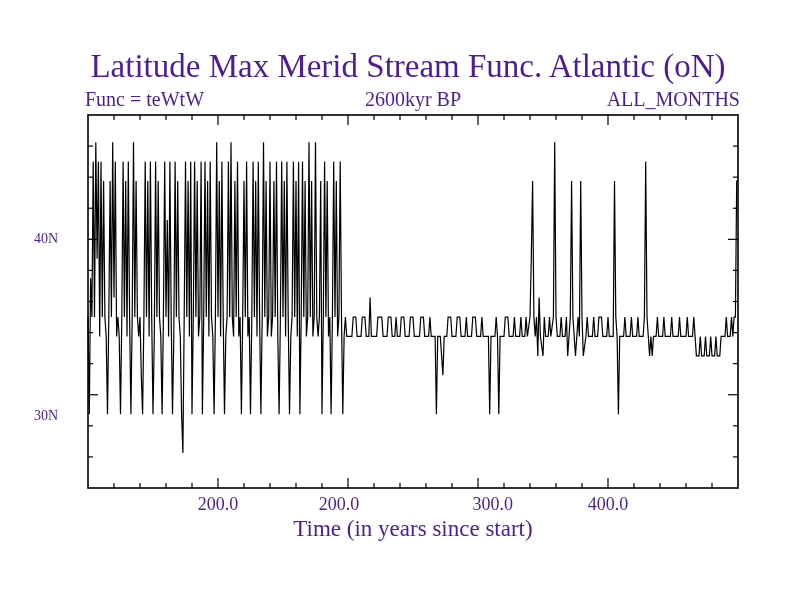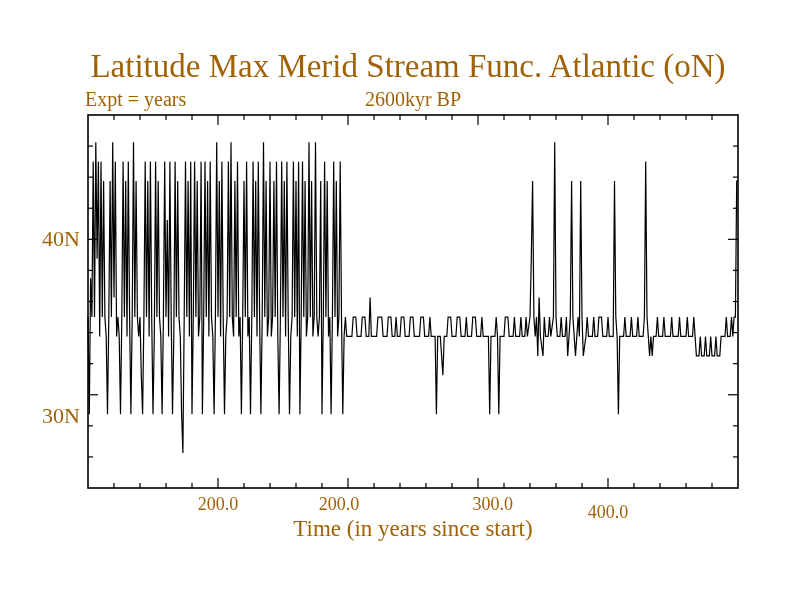--- a/index.html
+++ b/index.html
@@ -1,35 +1,36 @@
 <!DOCTYPE html>
 <html><head>
 <meta charset="utf-8">
 <style>
   html,body{margin:0;padding:0;background:#ffffff;}
   .page{position:relative;width:800px;height:600px;background:#ffffff;overflow:hidden;
-        font-family:"Liberation Serif",serif;color:#a16207;}
+        font-family:"Liberation Serif",serif;color:#4c1d95;}
   .chart-title{position:absolute;top:48px;left:8px;width:800px;text-align:center;
         font-size:33px;letter-spacing:0px;white-space:nowrap;}
   .sub{position:absolute;top:88px;font-size:20px;white-space:nowrap;}
   .sub-left{left:85px;}
   .sub-center{left:0;width:826px;text-align:center;}
   .sub-right{left:0;width:740px;text-align:right;}
   #plot{position:absolute;left:0;top:0;}
   .xtick{position:absolute;width:70px;text-align:center;font-size:18px;top:494px;}
-  .ytick{position:absolute;width:46px;text-align:right;font-size:22px;height:20px;line-height:20px;}
+  .ytick{position:absolute;width:46px;font-size:14px;height:20px;line-height:20px;}
   .xlabel{position:absolute;top:516px;left:13px;width:800px;text-align:center;font-size:23px;}
 </style>
 </head>
 <body>
 
 <div class="page">
   <div class="chart-title">Latitude Max Merid Stream Func. Atlantic (oN)</div>
-  <div class="sub sub-left">Expt = years</div>
+  <div class="sub sub-left">Func = teWtW</div>
   <div class="sub sub-center">2600kyr BP</div>
+  <div class="sub sub-right">ALL_MONTHS</div>
 
   <svg id="plot" width="800" height="600" viewBox="0 0 800 600" xmlns="http://www.w3.org/2000/svg">
       <rect x="88" y="115" width="650" height="373" fill="none" stroke="#000000" stroke-width="1.6"></rect>
       <line x1="114" y1="488" x2="114" y2="483" stroke="#000000" stroke-width="1.2"></line>
       <line x1="114" y1="115" x2="114" y2="120" stroke="#000000" stroke-width="1.2"></line>
       <line x1="140" y1="488" x2="140" y2="483" stroke="#000000" stroke-width="1.2"></line>
       <line x1="140" y1="115" x2="140" y2="120" stroke="#000000" stroke-width="1.2"></line>
       <line x1="166" y1="488" x2="166" y2="483" stroke="#000000" stroke-width="1.2"></line>
       <line x1="166" y1="115" x2="166" y2="120" stroke="#000000" stroke-width="1.2"></line>
       <line x1="192" y1="488" x2="192" y2="483" stroke="#000000" stroke-width="1.2"></line>
@@ -100,16 +101,16 @@
     </svg>
 
   <div id="yticklabels">
       <div class="ytick" style="left: 34px; top: 229.333px;">40N</div>
       <div class="ytick" style="left: 34px; top: 406px;">30N</div>
     </div>
   <div id="xticklabels">
       <div class="xtick" style="left: 183px;">200.0</div>
       <div class="xtick" style="left: 304px;">200.0</div>
       <div class="xtick" style="left: 443px; text-align: right;">300.0</div>
-      <div class="xtick" style="left: 573px; margin-top: 8px;">400.0</div>
+      <div class="xtick" style="left: 573px;">400.0</div>
     </div>
   <div class="xlabel">Time (in years since start)</div>
 </div>
 
 </body></html>

